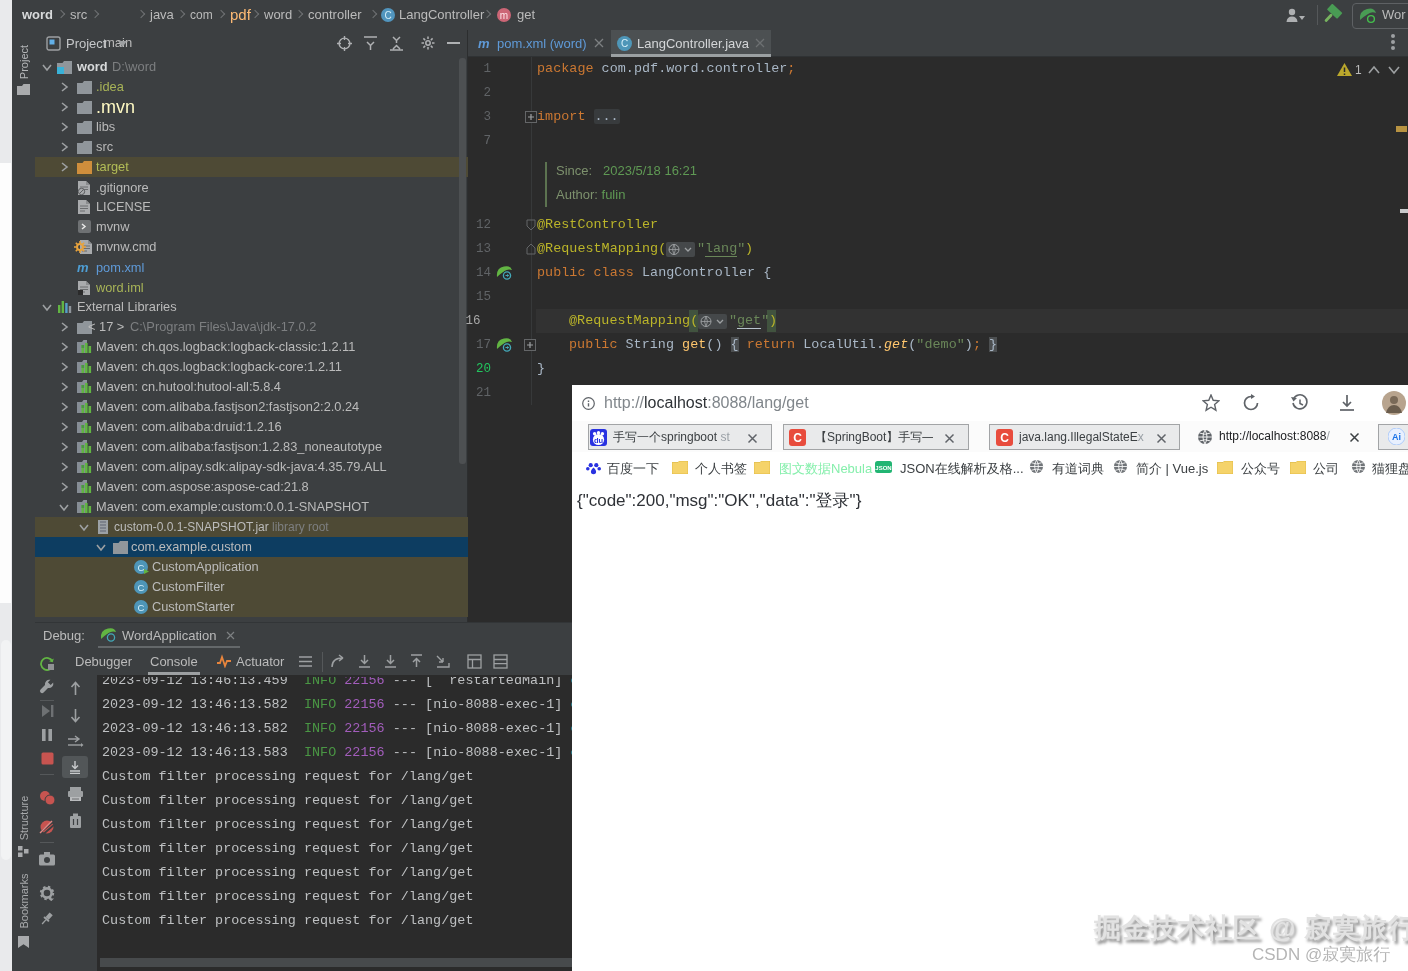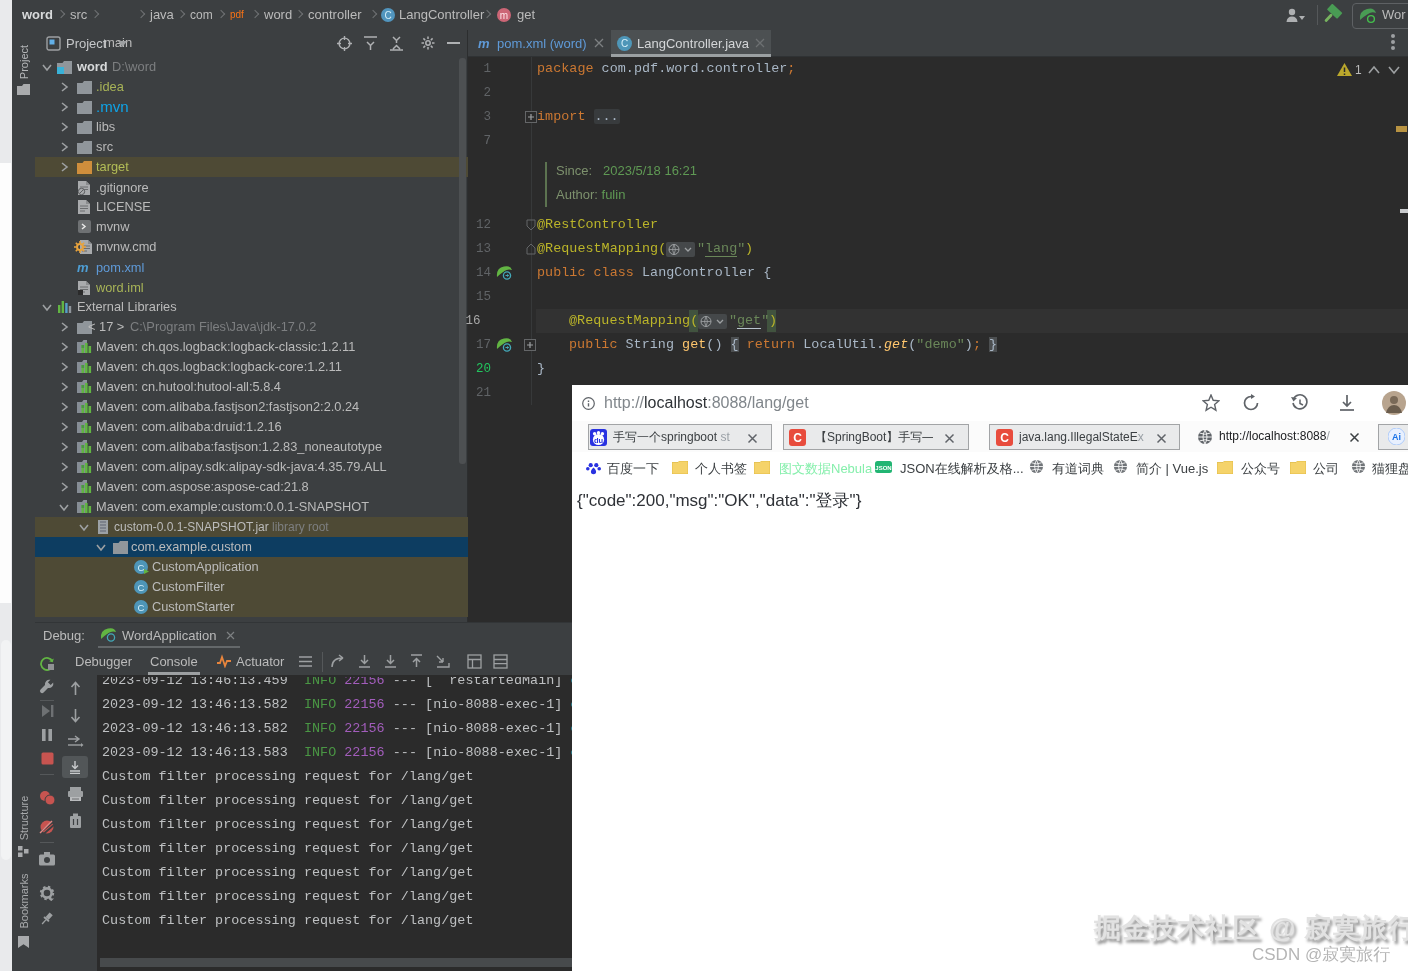--- a/index.html
+++ b/index.html
@@ -24,21 +24,21 @@
 <div class="a" style="left:22px;top:0;height:30px;line-height:30px;font-size:13px;color:#d8dadb;font-weight:bold;white-space:nowrap;">word</div>
 <div class="a" style="left:58px;top:11px;width:5px;height:5px;border-right:1.4px solid #6f7274;border-top:1.4px solid #6f7274;transform:rotate(45deg);"></div>
 <div class="a" style="left:70px;top:0;height:30px;line-height:30px;font-size:13px;color:#bbbbbb;font-weight:normal;white-space:nowrap;">src</div>
 <div class="a" style="left:92px;top:11px;width:5px;height:5px;border-right:1.4px solid #6f7274;border-top:1.4px solid #6f7274;transform:rotate(45deg);"></div>
 <div class="a" style="left:104px;top:0;height:30px;line-height:30px;font-size:13px;color:#bbbbbb;font-weight:normal;white-space:nowrap;margin-top:28px;">main</div>
 <div class="a" style="left:138px;top:11px;width:5px;height:5px;border-right:1.4px solid #6f7274;border-top:1.4px solid #6f7274;transform:rotate(45deg);"></div>
 <div class="a" style="left:150px;top:0;height:30px;line-height:30px;font-size:13px;color:#bbbbbb;font-weight:normal;white-space:nowrap;">java</div>
 <div class="a" style="left:178px;top:11px;width:5px;height:5px;border-right:1.4px solid #6f7274;border-top:1.4px solid #6f7274;transform:rotate(45deg);"></div>
 <div class="a" style="left:190px;top:0;height:30px;line-height:30px;font-size:12px;color:#bbbbbb;font-weight:normal;white-space:nowrap;">com</div>
 <div class="a" style="left:218px;top:11px;width:5px;height:5px;border-right:1.4px solid #6f7274;border-top:1.4px solid #6f7274;transform:rotate(45deg);"></div>
-<div class="a" style="left:230px;top:0;height:30px;line-height:30px;font-size:10px;color:#f97316;font-weight:normal;white-space:nowrap;">pdf</div>
+<div class="a" style="left:230px;top:0;height:30px;line-height:30px;font-size:15px;color:#fdba74;font-weight:normal;white-space:nowrap;">pdf</div>
 <div class="a" style="left:252px;top:11px;width:5px;height:5px;border-right:1.4px solid #6f7274;border-top:1.4px solid #6f7274;transform:rotate(45deg);"></div>
 <div class="a" style="left:264px;top:0;height:30px;line-height:30px;font-size:13px;color:#bbbbbb;font-weight:normal;white-space:nowrap;">word</div>
 <div class="a" style="left:296px;top:11px;width:5px;height:5px;border-right:1.4px solid #6f7274;border-top:1.4px solid #6f7274;transform:rotate(45deg);"></div>
 <div class="a" style="left:308px;top:0;height:30px;line-height:30px;font-size:13px;color:#bbbbbb;font-weight:normal;white-space:nowrap;">controller</div>
 <div class="a" style="left:370px;top:11px;width:5px;height:5px;border-right:1.4px solid #6f7274;border-top:1.4px solid #6f7274;transform:rotate(45deg);"></div>
 <svg class="a" style="left:381px;top:8px" width="14" height="14">
       <circle cx="7" cy="7" r="7" fill="#5195be"></circle>
       <text x="7" y="11" font-size="10" fill="#d3edf8" text-anchor="middle" font-family="Liberation Sans">C</text>
     </svg>
 <div class="a" style="left:399px;top:0;height:30px;line-height:30px;font-size:13px;color:#bbbbbb;font-weight:normal;white-space:nowrap;">LangController</div>
@@ -119,21 +119,21 @@
 <svg class="a" style="left:77px;top:81px" width="15" height="13">
       <path d="M0 2 L5.5 2 L7 0 L15 0 L15 13 L0 13 Z" fill="#90969b"></path>
     </svg>
 <div class="a" style="left:96px;top:77px;height:20px;line-height:20px;font-size:12.8px;color:#a8b457;font-weight:normal;white-space:nowrap;">.idea</div>
 <svg class="a" style="left:59px;top:102px" width="10" height="10">
       <path d="M3 1 L8 5 L3 9" stroke="#9da0a2" stroke-width="1.6" fill="none"></path>
     </svg>
 <svg class="a" style="left:77px;top:101px" width="15" height="13">
       <path d="M0 2 L5.5 2 L7 0 L15 0 L15 13 L0 13 Z" fill="#90969b"></path>
     </svg>
-<div class="a" style="left:96px;top:97px;height:20px;line-height:20px;font-size:15px;color:#0ea5e9;font-weight:normal;white-space:nowrap;">.mvn</div>
+<div class="a" style="left:96px;top:97px;height:20px;line-height:20px;font-size:18px;color:#fef9c3;font-weight:normal;white-space:nowrap;">.mvn</div>
 <svg class="a" style="left:59px;top:122px" width="10" height="10">
       <path d="M3 1 L8 5 L3 9" stroke="#9da0a2" stroke-width="1.6" fill="none"></path>
     </svg>
 <svg class="a" style="left:77px;top:121px" width="15" height="13">
       <path d="M0 2 L5.5 2 L7 0 L15 0 L15 13 L0 13 Z" fill="#90969b"></path>
     </svg>
 <div class="a" style="left:96px;top:117px;height:20px;line-height:20px;font-size:12.8px;color:#bbbbbb;font-weight:normal;white-space:nowrap;">libs</div>
 <svg class="a" style="left:59px;top:142px" width="10" height="10">
       <path d="M3 1 L8 5 L3 9" stroke="#9da0a2" stroke-width="1.6" fill="none"></path>
     </svg>

